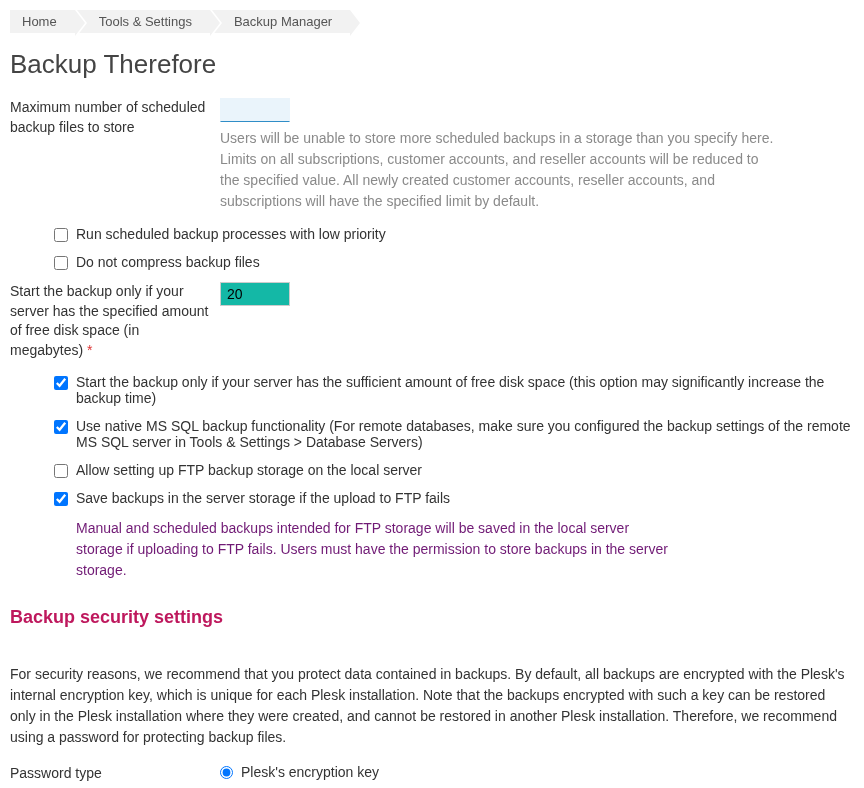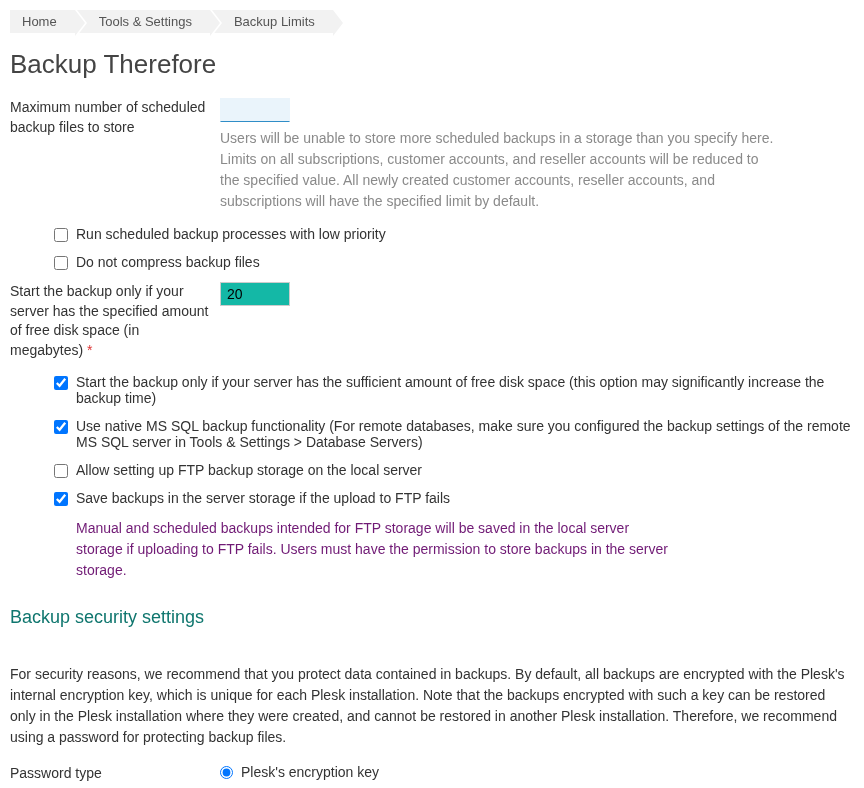--- a/index.html
+++ b/index.html
@@ -100,22 +100,22 @@
   .check-row .check-content { flex: 1; }
   .check-row .check-help {
     color: #701a75;
     margin-top: 12px;
     line-height: 1.5;
     max-width: 600px;
   }
   .req { color: #d33; }
   h2.section-title {
     font-size: 18px;
-    font-weight: 400;
-    color: #0f766e;
+    font-weight: 700;
+    color: #be185d;
     margin: 26px 0 12px 0;
   }
   .section-desc {
     line-height: 1.5;
     margin-bottom: 16px;
     margin-top: 36px;
   }
   .radio-row {
     display: flex;
     align-items: center;
@@ -124,21 +124,21 @@
   .radio-row input[type="radio"] {
     margin: 0 8px 0 0;
   }
 </style>
 </head>
 <body>
 
 <div class="breadcrumbs">
   <div class="crumb">Home</div>
   <div class="crumb">Tools &amp; Settings</div>
-  <div class="crumb">Backup Limits</div>
+  <div class="crumb">Backup Manager</div>
 </div>
 
 <h1 class="page-title">Backup Therefore</h1>
 
 <div class="form-row">
   <div class="form-label">Maximum number of scheduled backup files to store</div>
   <div class="form-control">
     <input type="text" class="highlight" value="" style="">
     <div class="help-text">Users will be unable to store more scheduled backups in a storage than you specify here. Limits on all subscriptions, customer accounts, and reseller accounts will be reduced to the specified value. All newly created customer accounts, reseller accounts, and subscriptions will have the specified limit by default.</div>
   </div>

